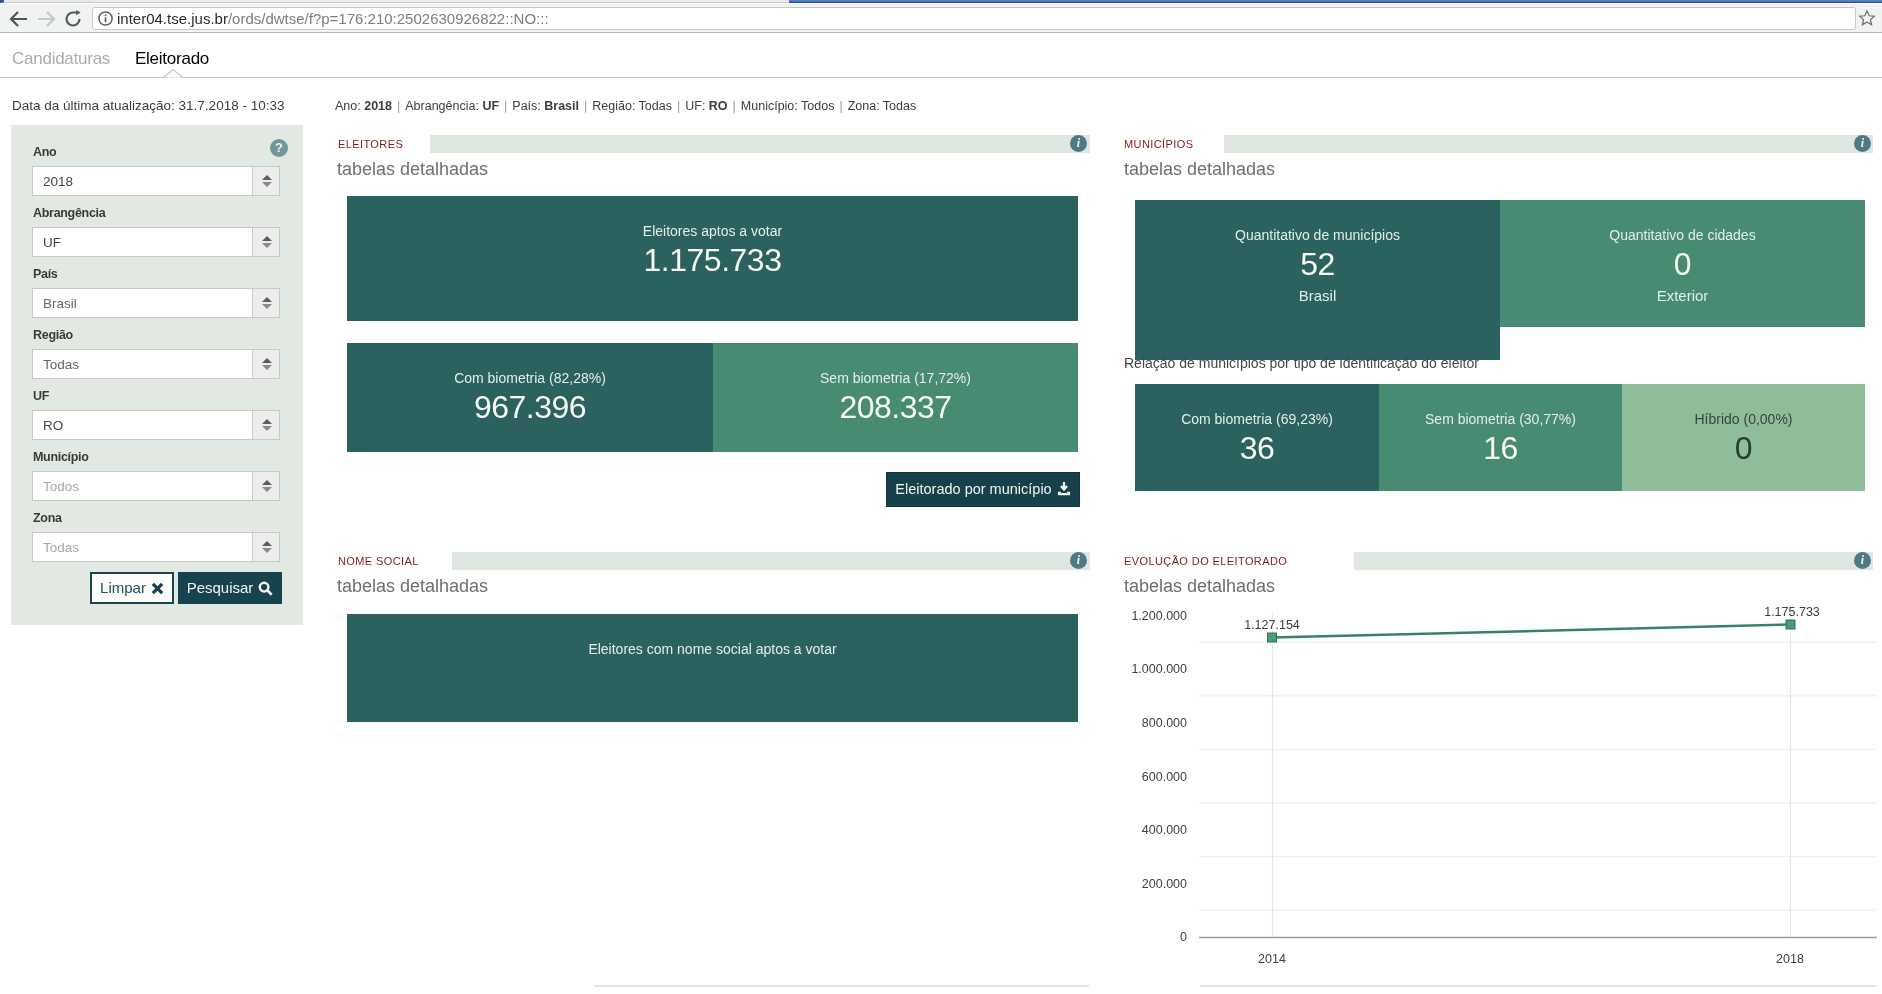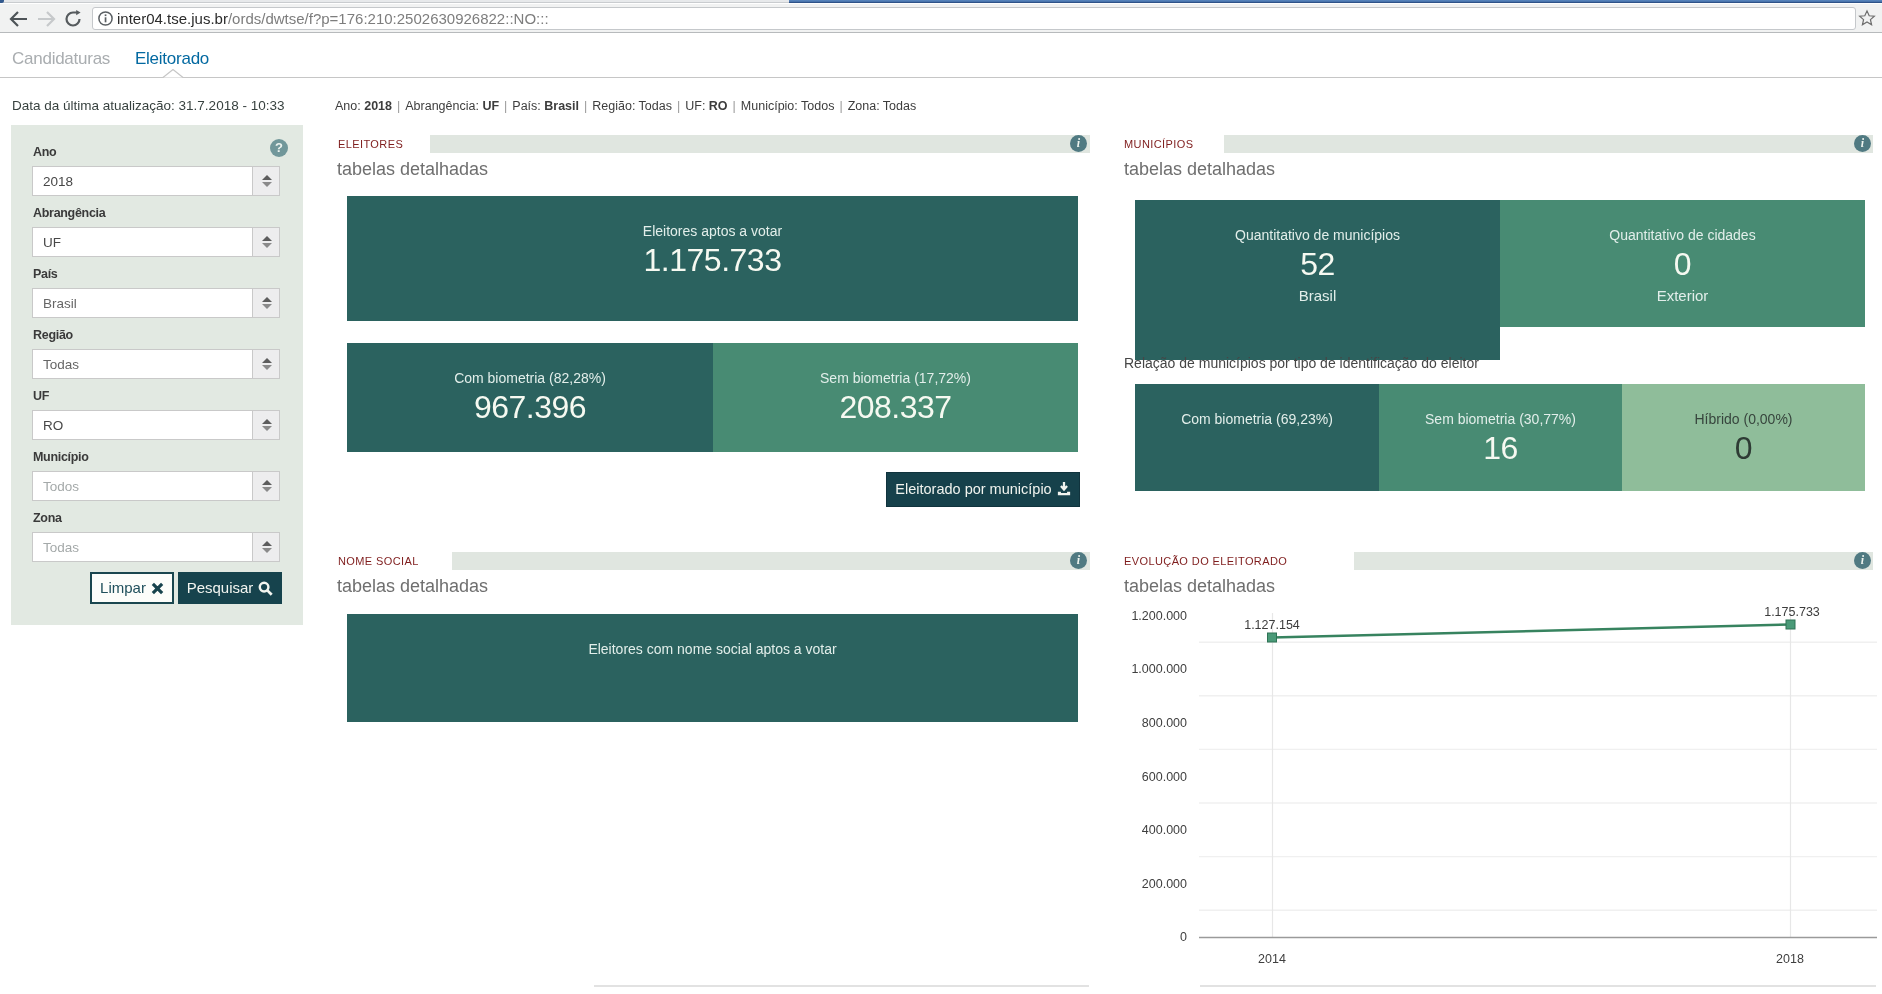--- a/index.html
+++ b/index.html
@@ -13,21 +13,21 @@
 #strip-right { left:789px; top:0; width:1093px; height:3px; background:linear-gradient(#5a88c0,#456ea6); border-bottom:1px solid #2e5288; }
 #toolbar { left:0; top:4px; width:1882px; height:29px; background:#f1f2f2; border-bottom:1px solid #b7babc; }
 #urlbox { left:92px; top:7px; width:1764px; height:23px; background:#ffffff; border:1px solid #c5c8cb; border-radius:3px; }
 #url-text { left:117px; top:8px; height:21px; line-height:21px; font-size:15px; color:#2b2b2b; white-space:nowrap; }
 #url-text .grey { color:#7d7d7d; }
 
 
 #nav-line { left:0; top:77px; width:1882px; height:1px; background:#c6c6c6; }
 .navlink { top:48px; height:22px; line-height:22px; font-size:17px; letter-spacing:-0.25px; }
 #nav-cand { left:12px; color:#a9adb0; }
-#nav-elei { left:135px; color:#0369a1; }
+#nav-elei { left:135px; color:#000000; }
 
 
 #lastupdate { left:12px; top:98px; font-size:13.5px; color:#37413f; }
 #summary { left:335px; top:99px; font-size:12.5px; color:#3d3d3d; white-space:nowrap; }
 #summary .sep { color:#9a9a9a; padding:0 5px; }
 #summary b { font-weight:bold; }
 
 
 #panel { left:11px; top:125px; width:292px; height:500px; background:#e2e9e2; }
 .flabel { left:33px; font-size:12.5px; letter-spacing:-0.3px; font-weight:bold; color:#3a3a3a; line-height:15px; }
@@ -203,20 +203,21 @@
   <div class="abs bigbox mid" style="left:1500px;top:200px;width:365px;height:127px">
     <div class="bb-label" style="top:27px">Quantitativo de cidades</div>
     <div class="bb-num" style="top:47px">0</div>
     <div class="bb-sub" style="top:87px">Exterior</div>
   </div>
 
   <div class="abs" style="left:1124px;top:355px;font-size:14px;color:#464646">Relação de municípios por tipo de identificação do eleitor</div>
 
   <div class="abs bigbox dark" style="left:1135px;top:384px;width:244px;height:107px">
     <div class="bb-label" style="top:27px">Com biometria (69,23%)</div>
+    <div class="bb-num" style="top:47px">36</div>
   </div>
   <div class="abs bigbox mid" style="left:1379px;top:384px;width:243px;height:107px">
     <div class="bb-label" style="top:27px">Sem biometria (30,77%)</div>
     <div class="bb-num" style="top:47px">16</div>
   </div>
   <div class="abs bigbox light" style="left:1622px;top:384px;width:243px;height:107px">
     <div class="bb-label" style="top:27px;color:#37453d">Híbrido (0,00%)</div>
     <div class="bb-num" style="top:47px;color:#2e3b34">0</div>
   </div>
 

